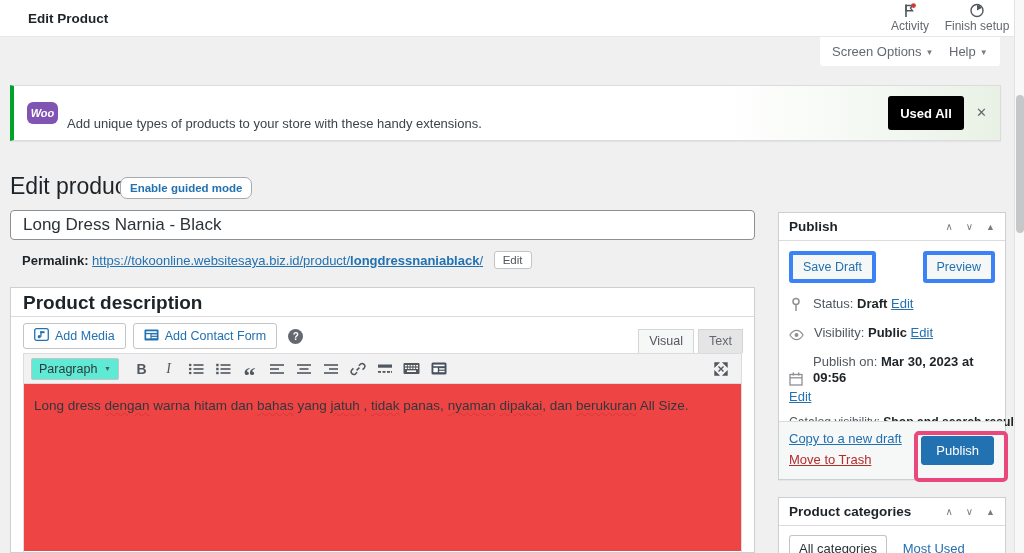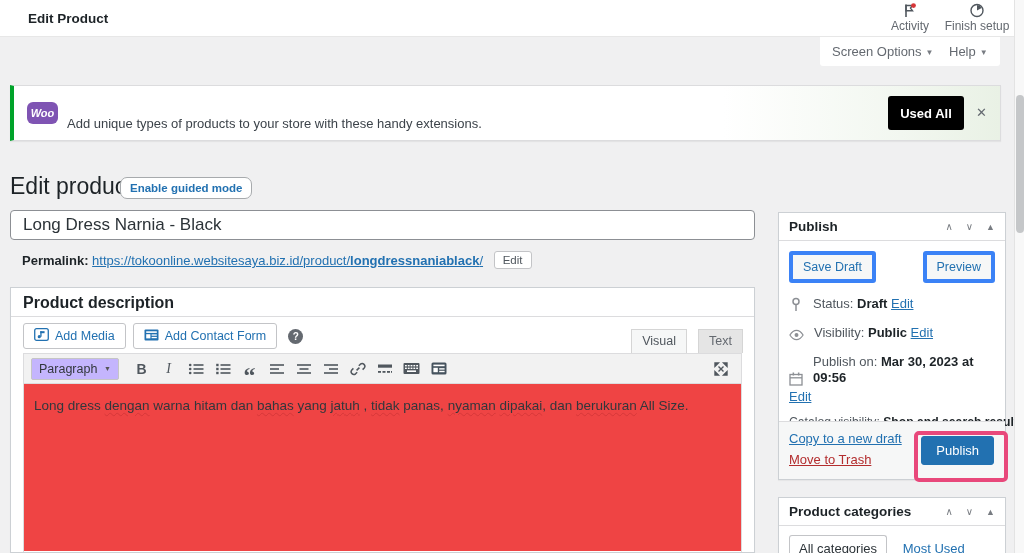--- a/index.html
+++ b/index.html
@@ -36,32 +36,32 @@
   
   .title-input { position:absolute; left:10px; top:210px; width:745px; height:30px; border:1px solid #8c8f94; border-radius:4px; background:#fff; padding:0 12px; font-size:17px; color:#2c3338; font-family:inherit; }
   .permalink-row { position:absolute; left:22px; top:251px; font-size:13px; color:#3c434a; }
   .permalink-row b.plabel { font-weight:700; color:#1d2327; }
   .permalink-link { color:#2271b1; text-decoration:underline; cursor:pointer; }
   .permalink-link b { font-weight:700; }
   .btn-small { display:inline-block; margin-left:7px; padding:2px 8px; background:#fff; border:1px solid #c3c4c7; border-radius:3px; font-size:11.5px; color:#50575e; cursor:pointer; vertical-align:1px; }
 
   
   .desc-panel { position:absolute; left:10px; top:287px; width:745px; height:266px; background:#fff; border:1px solid #ccd0d4; box-shadow:0 1px 1px rgba(0,0,0,.04); }
-  .desc-header { height:29px; line-height:29px; padding-left:12px; font-size:16px; font-weight:700; color:#1d2327; border-bottom:1px solid #dcdcde; }
+  .desc-header { height:29px; line-height:29px; padding-left:12px; font-size:19px; font-weight:700; color:#1d2327; border-bottom:1px solid #dcdcde; }
   .editor-tools { position:relative; height:36px; }
   .media-btns { position:absolute; left:12px; top:6px; display:flex; align-items:center; }
   .btn-editor { display:inline-flex; align-items:center; gap:6px; height:26px; padding:0 10px; background:#fff; border:1px solid #c3c4c7; border-radius:3px; color:#2271b1; font-size:12.5px; margin-right:7px; cursor:pointer; }
   .help-circle { width:15px; height:15px; border-radius:50%; background:#646970; color:#fff; font-size:10px; font-weight:700; display:inline-flex; align-items:center; justify-content:center; margin-left:4px; cursor:pointer; }
   .editor-tabs { position:absolute; right:11px; bottom:0; display:flex; gap:4px; }
-  .ed-tab { height:24px; line-height:23px; padding:0 10px; font-size:12.5px; color:#646970; border:1px solid #d5d5d5; border-bottom:none; cursor:pointer;margin-left:7px; }
+  .ed-tab { height:24px; line-height:23px; padding:0 10px; font-size:12.5px; color:#646970; border:1px solid #d5d5d5; border-bottom:none; cursor:pointer; }
   .ed-tab.active { background:#f6f7f7; color:#50575e; }
   .ed-tab.inactive { background:#e5e5e5; }
   .editor-box { position:absolute; left:12px; right:12px; top:65px; bottom:0; border:1px solid #dcdcde; border-bottom:none; }
   .mce-toolbar { position:relative; height:30px; background:#f2f2f2; border-bottom:1px solid #dcdcde; display:flex; align-items:center; padding:0 7px; gap:2px; }
-  .para-dd { width:88px; height:22px; background:#c4b5fd; border:1px solid #c5c5c5; border-radius:2px; display:flex; align-items:center; justify-content:space-between; padding:0 7px; font-size:12.5px; color:#32373c; margin-right:8px; cursor:pointer; }
+  .para-dd { width:88px; height:22px; background:#5eead4; border:1px solid #c5c5c5; border-radius:2px; display:flex; align-items:center; justify-content:space-between; padding:0 7px; font-size:12.5px; color:#32373c; margin-right:8px; cursor:pointer; }
   .para-dd .dd-arrow { font-size:7px; color:#555; }
   .tool-btn { width:25px; height:22px; display:flex; align-items:center; justify-content:center; color:#50575e; border-radius:2px; cursor:pointer; }
   .tool-btn.glyph-b { font-weight:700; font-size:14px; }
   .tool-btn.glyph-i { font-style:italic; font-size:14px; font-family:"Liberation Serif","DejaVu Serif",serif; }
   .tool-btn.glyph-q { font-family:"Liberation Serif","DejaVu Serif",serif; font-size:24px; font-weight:700; line-height:10px; padding-top:12px; }
   .fullscreen-btn { position:absolute; right:8px; top:4px; }
   .mce-content { height:calc(100% - 31px); background:#ef4444; padding:12px 10px; font-size:13.5px; color:#32373c; line-height:1.5; }
   .misspelled { text-decoration:underline wavy #d63638; text-decoration-thickness:1px; text-underline-offset:2px; }
 
   

